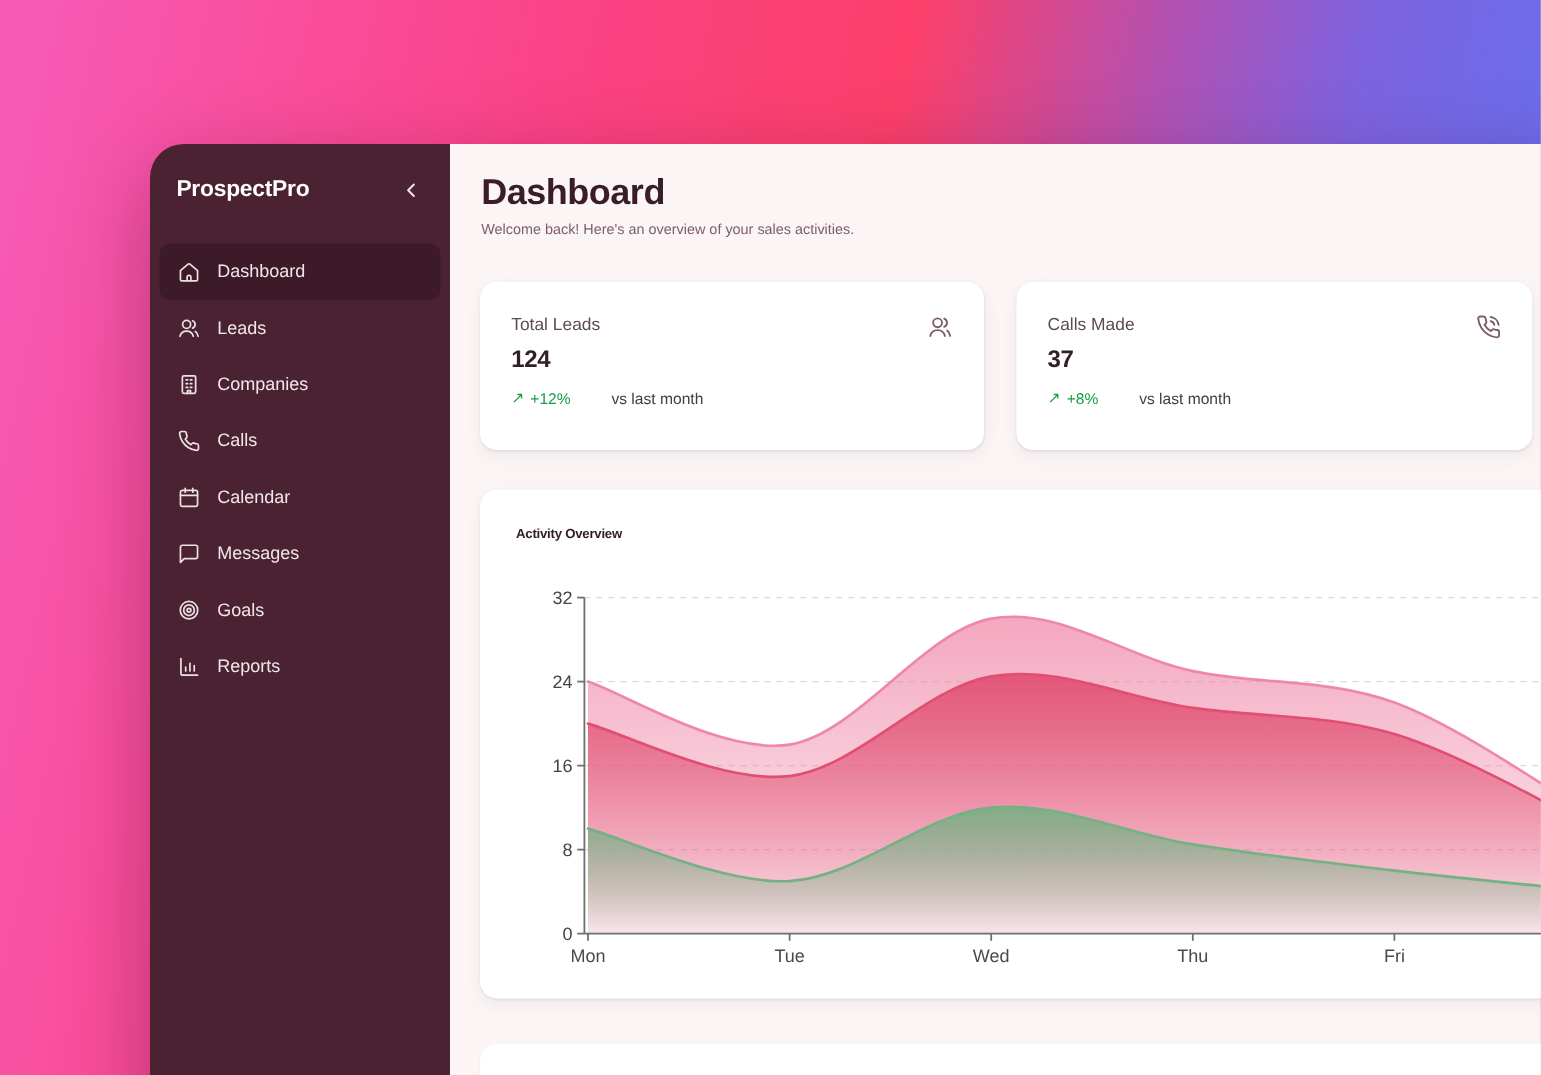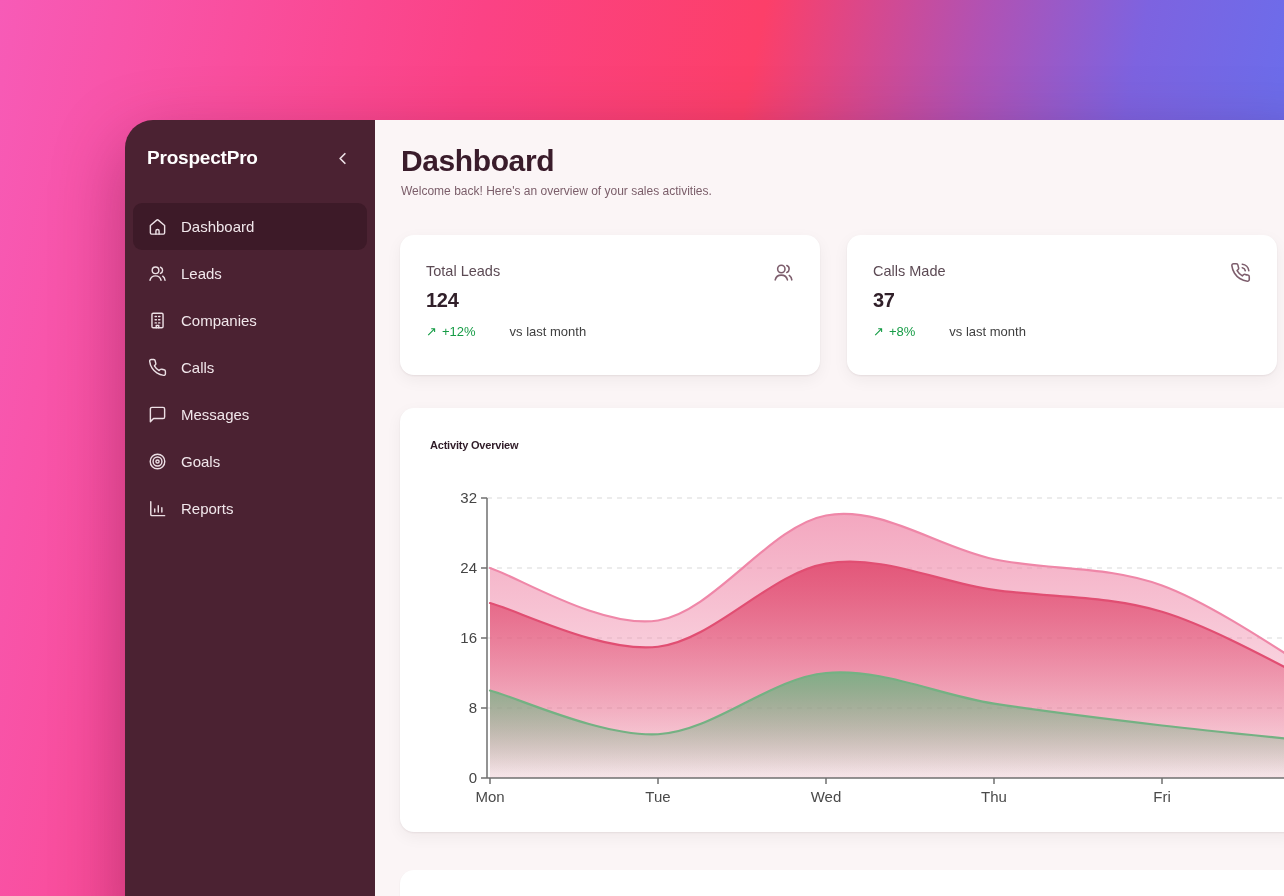--- a/index.html
+++ b/index.html
@@ -91,20 +91,29 @@
         </span>
         <span>Companies</span>
       </div>
       <div class="nav-item">
         <span class="nav-icon">
           <svg viewBox="0 0 24 24" fill="none" stroke="currentColor" stroke-width="1.8" stroke-linecap="round" stroke-linejoin="round">
               <path d="M22 16.92v3a2 2 0 0 1-2.18 2 19.79 19.79 0 0 1-8.63-3.07 19.5 19.5 0 0 1-6-6A19.79 19.79 0 0 1 2.12 4.18 2 2 0 0 1 4.11 2h3a2 2 0 0 1 2 1.72c.13.96.36 1.9.7 2.81a2 2 0 0 1-.45 2.11L8.09 9.91a16 16 0 0 0 6 6l1.27-1.27a2 2 0 0 1 2.11-.45c.91.34 1.85.57 2.81.7A2 2 0 0 1 22 16.92z"></path>
             </svg>
         </span>
         <span>Calls</span>
+      </div>
+      <div class="nav-item">
+        <span class="nav-icon">
+          <svg viewBox="0 0 24 24" fill="none" stroke="currentColor" stroke-width="1.8" stroke-linecap="round" stroke-linejoin="round">
+              <rect x="3" y="4.5" width="18" height="17" rx="2"></rect>
+              <path d="M8 2.5v4M16 2.5v4M3 9.8h18"></path>
+            </svg>
+        </span>
+        <span>Calendar</span>
       </div>
       <div class="nav-item">
         <span class="nav-icon">
           <svg viewBox="0 0 24 24" fill="none" stroke="currentColor" stroke-width="1.8" stroke-linecap="round" stroke-linejoin="round">
               <path d="M21 15a2 2 0 0 1-2 2H7l-4 4V5a2 2 0 0 1 2-2h14a2 2 0 0 1 2 2z"></path>
             </svg>
         </span>
         <span>Messages</span>
       </div>
       <div class="nav-item">

